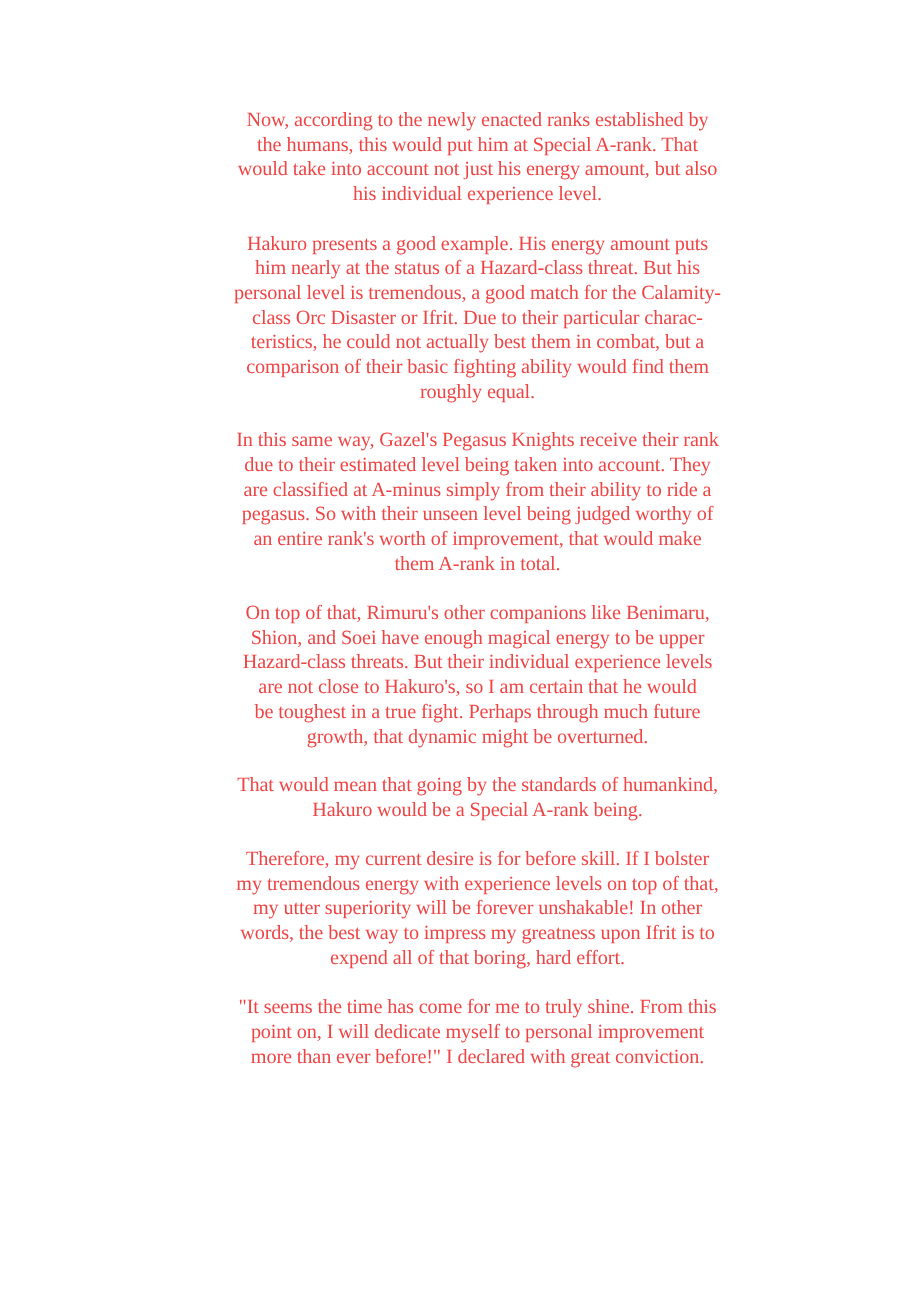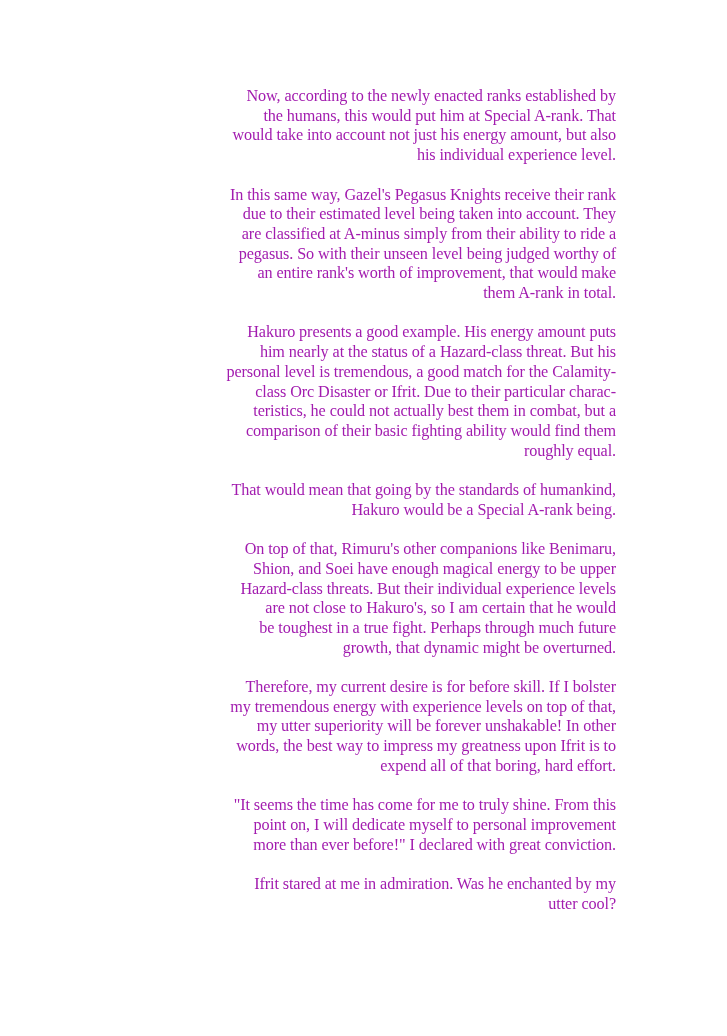--- a/index.html
+++ b/index.html
@@ -17,60 +17,58 @@
     position: absolute;
     left: 148px;
     top: 87px;
     width: 468px;
   }
   .para {
     margin: 0 0 19.7px 0;
     font-size: 16.2px;
     line-height: 19.7px;
     letter-spacing: -0.1px;
-    color: #a21caf;
+    color: #ef4444;
     white-space: pre-line;
-    text-align: right;
+    text-align: center;
   }
   .para:last-child {
     margin-bottom: 0;
   }
 </style>
 </head>
 <body style="background: rgb(255, 255, 255);">
 
 <div class="book-page">
   <p class="para">Now, according to the newly enacted ranks established by
 the humans, this would put him at Special A-rank. That
 would take into account not just his energy amount, but also
 his individual experience level.</p>
-  <p class="para">In this same way, Gazel's Pegasus Knights receive their rank
-due to their estimated level being taken into account. They
-are classified at A-minus simply from their ability to ride a
-pegasus. So with their unseen level being judged worthy of
-an entire rank's worth of improvement, that would make
-them A-rank in total.</p>
   <p class="para">Hakuro presents a good example. His energy amount puts
 him nearly at the status of a Hazard-class threat. But his
 personal level is tremendous, a good match for the Calamity-
 class Orc Disaster or Ifrit. Due to their particular charac-
 teristics, he could not actually best them in combat, but a
 comparison of their basic fighting ability would find them
 roughly equal.</p>
-  <p class="para">That would mean that going by the standards of humankind,
-Hakuro would be a Special A-rank being.</p>
+  <p class="para">In this same way, Gazel's Pegasus Knights receive their rank
+due to their estimated level being taken into account. They
+are classified at A-minus simply from their ability to ride a
+pegasus. So with their unseen level being judged worthy of
+an entire rank's worth of improvement, that would make
+them A-rank in total.</p>
   <p class="para">On top of that, Rimuru's other companions like Benimaru,
 Shion, and Soei have enough magical energy to be upper
 Hazard-class threats. But their individual experience levels
 are not close to Hakuro's, so I am certain that he would
 be toughest in a true fight. Perhaps through much future
 growth, that dynamic might be overturned.</p>
+  <p class="para">That would mean that going by the standards of humankind,
+Hakuro would be a Special A-rank being.</p>
   <p class="para">Therefore, my current desire is for before skill. If I bolster
 my tremendous energy with experience levels on top of that,
 my utter superiority will be forever unshakable! In other
 words, the best way to impress my greatness upon Ifrit is to
 expend all of that boring, hard effort.</p>
   <p class="para">"It seems the time has come for me to truly shine. From this
 point on, I will dedicate myself to personal improvement
 more than ever before!" I declared with great conviction.</p>
-  <p class="para">Ifrit stared at me in admiration. Was he enchanted by my
-utter cool?</p>
 </div>
 
 </body></html>

